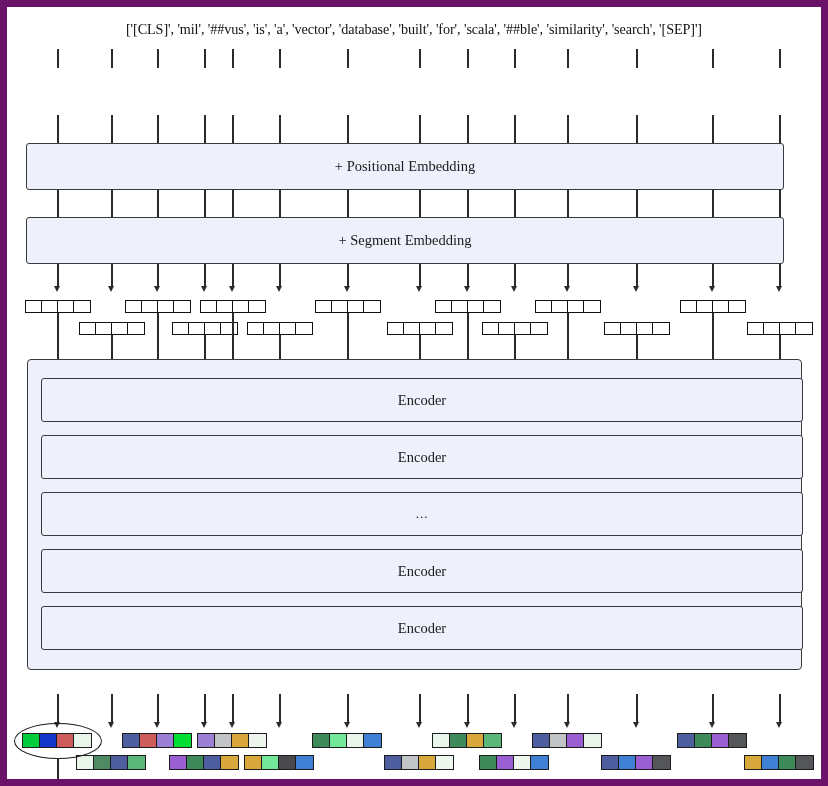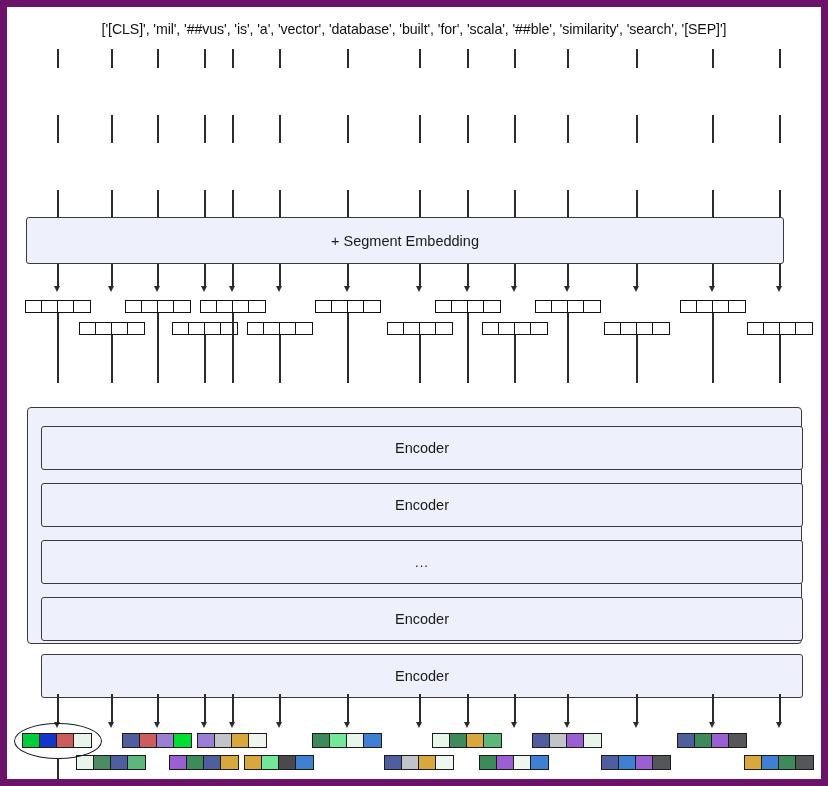--- a/index.html
+++ b/index.html
@@ -13,21 +13,21 @@
   #frame {
     position: relative;
     width: 828px; height: 786px;
     border: 7px solid #6b1269;
     background: #ffffff;
     overflow: hidden;
   }
   #canvas {
     position: absolute;
     left: 0; top: 0;
-    width: 814px; height: 772px;
+    width: 814px; height: 772px; font-family: Liberation Serif, serif;
   }
 
   
   #token-line {
     position: absolute;
     left: 0; top: 14px;
     width: 814px;
     text-align: center;
     font-size: 14.2px;
     color: #111111;
@@ -165,20 +165,21 @@
         <div class="vline" style="left: 340.3px; top: 108px; height: 28px;"></div>
         <div class="vline" style="left: 412.3px; top: 108px; height: 28px;"></div>
         <div class="vline" style="left: 460.3px; top: 108px; height: 28px;"></div>
         <div class="vline" style="left: 507.3px; top: 108px; height: 28px;"></div>
         <div class="vline" style="left: 560.3px; top: 108px; height: 28px;"></div>
         <div class="vline" style="left: 629.3px; top: 108px; height: 28px;"></div>
         <div class="vline" style="left: 705.3px; top: 108px; height: 28px;"></div>
         <div class="vline" style="left: 772.3px; top: 108px; height: 28px;"></div>
       </div>
 
+    <div class="wide-bar" id="bar-1" style="left: 19px; top: 136px; width: 758px; height: 47px;">+ Positional Embedding</div>
 
     <div id="lines-mid2">
         <div class="vline" style="left: 50.3px; top: 183px; height: 27px;"></div>
         <div class="vline" style="left: 104.3px; top: 183px; height: 27px;"></div>
         <div class="vline" style="left: 150.3px; top: 183px; height: 27px;"></div>
         <div class="vline" style="left: 197.3px; top: 183px; height: 27px;"></div>
         <div class="vline" style="left: 225.3px; top: 183px; height: 27px;"></div>
         <div class="vline" style="left: 272.3px; top: 183px; height: 27px;"></div>
         <div class="vline" style="left: 340.3px; top: 183px; height: 27px;"></div>
         <div class="vline" style="left: 412.3px; top: 183px; height: 27px;"></div>
@@ -346,21 +347,21 @@
         <div class="vline" style="left: 705.3px; top: 306px; height: 70px;"></div>
         <div class="vline" style="left: 104.3px; top: 328px; height: 48px;"></div>
         <div class="vline" style="left: 197.3px; top: 328px; height: 48px;"></div>
         <div class="vline" style="left: 272.3px; top: 328px; height: 48px;"></div>
         <div class="vline" style="left: 412.3px; top: 328px; height: 48px;"></div>
         <div class="vline" style="left: 507.3px; top: 328px; height: 48px;"></div>
         <div class="vline" style="left: 629.3px; top: 328px; height: 48px;"></div>
         <div class="vline" style="left: 772.3px; top: 328px; height: 48px;"></div>
       </div>
 
-    <div id="encoder-stack" style="left: 20px; top: 400px; width: 775px; height: 237px; padding-left: 44px;">
+    <div id="encoder-stack" style="left: 20px; top: 352px; width: 775px; height: 311px; padding-left: 44px;">
         <div class="encoder-row" style="top: 18px;">Encoder</div>
         <div class="encoder-row" style="top: 75px;">Encoder</div>
         <div class="encoder-row ellipsis" style="top: 132px;">...</div>
         <div class="encoder-row" style="top: 189px;">Encoder</div>
         <div class="encoder-row" style="top: 246px;">Encoder</div>
       </div>
 
     <div id="arrows-to-output">
         <div class="arrow" style="left: 47.2px; top: 687px; width: 8px; height: 34px;">
           <div class="shaft" style="height: 28px;"></div>

